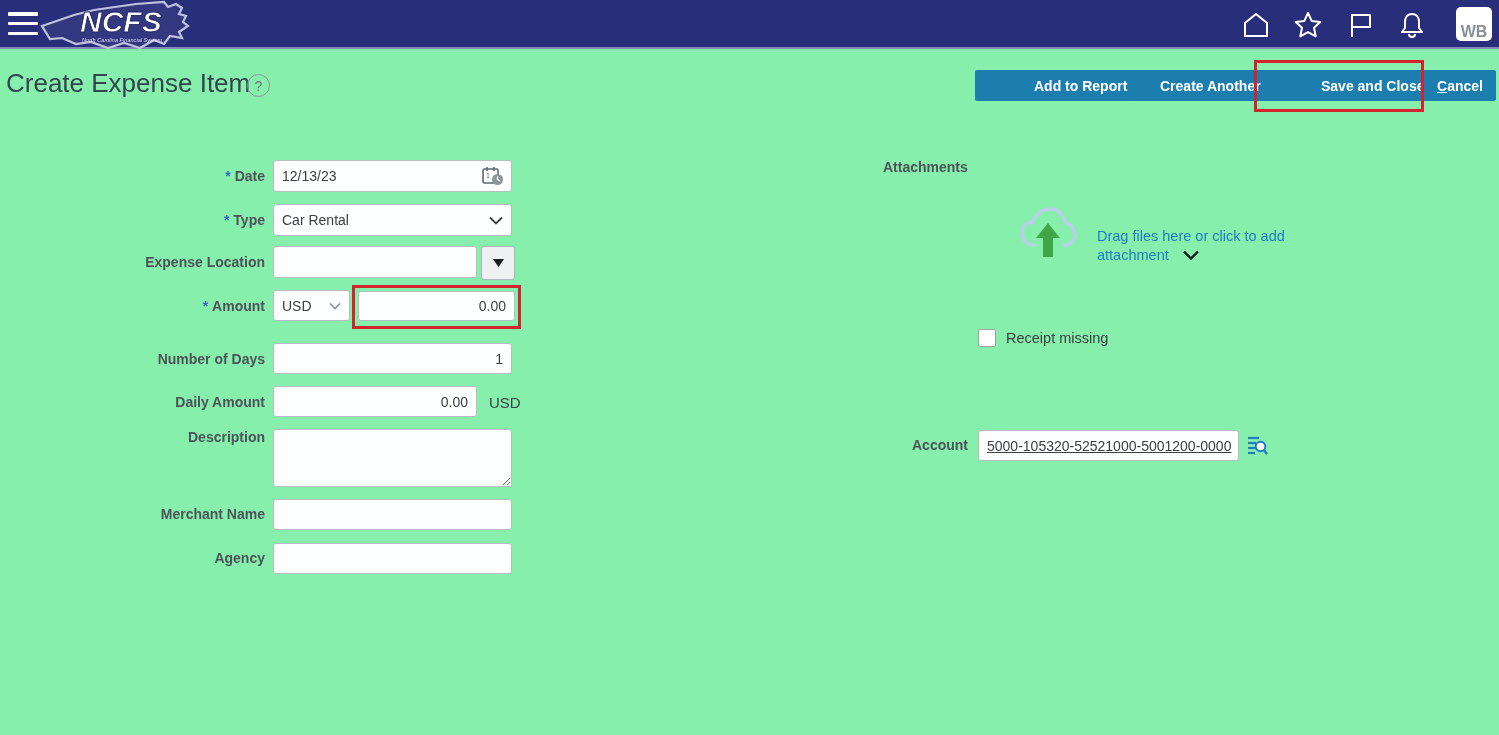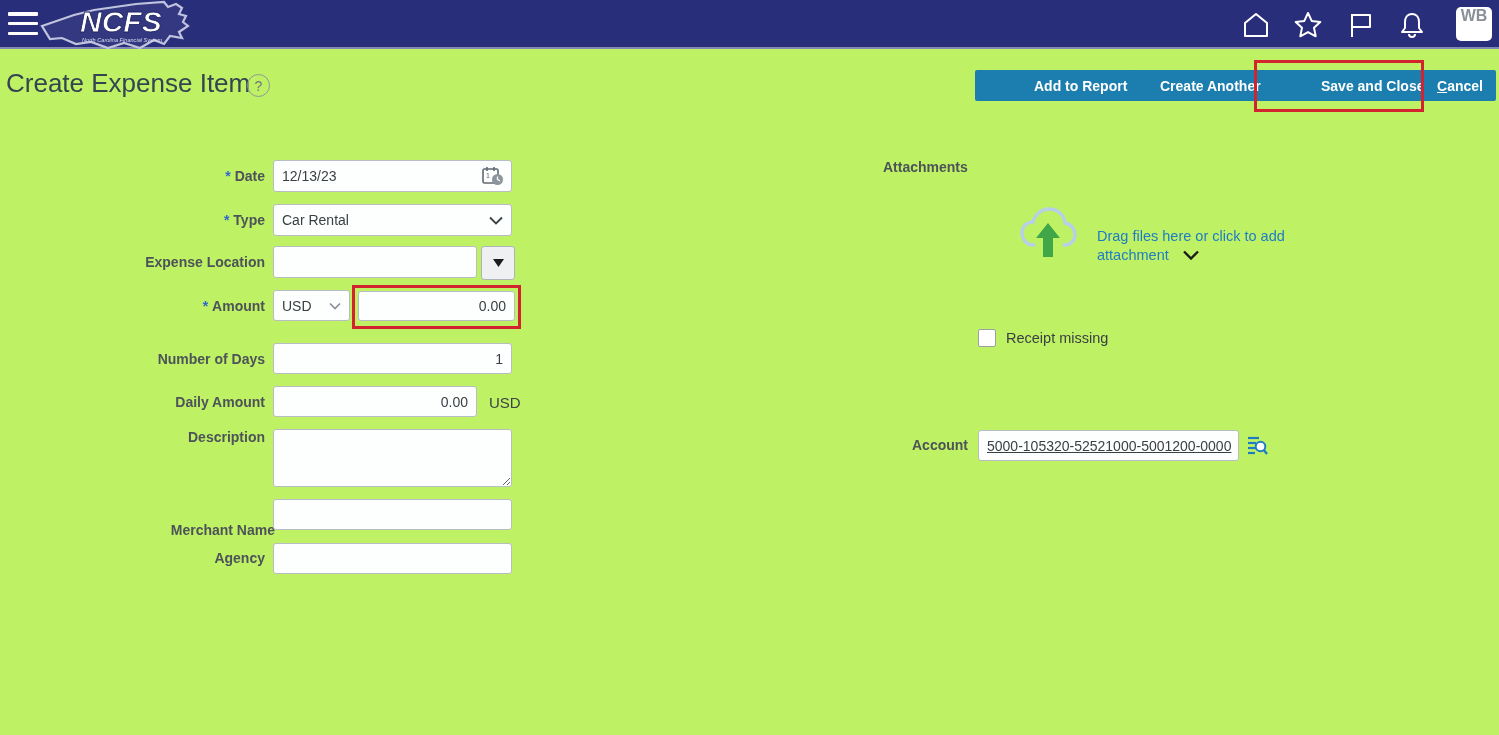--- a/index.html
+++ b/index.html
@@ -1,27 +1,27 @@
 <!DOCTYPE html>
 <html><head>
 <meta charset="utf-8">
 <style>
   html,body{margin:0;padding:0;background:#fff;}
-  #app{position:relative;width:1499px;height:735px;background:#bef264;overflow:hidden;
+  #app{position:relative;width:1499px;height:735px;background:#86efac;overflow:hidden;
        font-family:"Liberation Sans",sans-serif;-webkit-font-smoothing:antialiased;}
   .abs{position:absolute;}
 
   
   .navbar{left:0;top:0;width:1499px;height:47px;background:#292e7a;border-bottom:2px solid #8287b5;}
   .hamburger{left:8px;top:12px;width:30px;height:23px;cursor:pointer;display:flex;flex-direction:column;justify-content:space-between;}
   .hamburger span{display:block;height:3.5px;background:#fff;border-radius:1px;}
   .logo{left:36px;top:-2px;width:160px;height:62px;z-index:5;}
   .nav-ico{top:10px;width:30px;height:30px;cursor:pointer;}
   .avatar{left:1456px;top:7px;width:36px;height:34px;background:#fff;border-radius:5px;
-          display:flex;align-items:flex-start;justify-content:center;font-weight:bold;
+          display:flex;align-items:flex-end;justify-content:center;font-weight:bold;
           color:#8a9097;font-size:16px;cursor:pointer;}
 
   
   .page-title{left:6px;top:68px;font-size:26px;color:#344451;}
   .help-icon{left:247px;top:74px;width:21px;height:21px;border:1.6px solid #8f969c;border-radius:50%;
              color:#6d747b;font-size:14px;display:flex;align-items:center;justify-content:center;cursor:pointer;}
 
   
   .btn{height:31px;background:#1b7eaf;color:#fff;font-weight:bold;font-size:14px;
        display:flex;align-items:center;justify-content:center;border-radius:2px;cursor:pointer;user-select:none;}
@@ -167,21 +167,21 @@
   <div class="abs flabel" style="left:25px;top:351px;">Number of Days</div>
   <input class="abs tin right" style="left: 273px; top: 343px; width: 239px; height: 31px;" value="1">
 
   <div class="abs flabel" style="left:25px;top:394px;">Daily Amount</div>
   <input class="abs tin right" style="left: 273px; top: 386px; width: 204px; height: 31px;" value="0.00">
   <div class="abs suffix" style="left:489px;top:394px;font-weight:normal;color:#3c4248;font-size:15px;">USD</div>
 
   <div class="abs flabel" style="left:25px;top:429px;">Description</div>
   <textarea class="abs tin" style="left: 273px; top: 429px; width: 239px; height: 58px;"></textarea>
 
-  <div class="abs flabel" style="left:35px;top:506px;margin-top:16px;">Merchant Name</div>
+  <div class="abs flabel" style="left:25px;top:506px;">Merchant Name</div>
   <input class="abs tin" style="left: 273px; top: 499px; width: 239px; height: 31px;" value="">
 
   <div class="abs flabel" style="left:25px;top:550px;">Agency</div>
   <input class="abs tin" style="left: 273px; top: 543px; width: 239px; height: 31px;" value="">
 
   <div class="abs flabel" style="left:883px;top:159px;width:auto;text-align:left;">Attachments</div>
 
   <div class="abs" style="left:1018px;top:205px;width:60px;height:58px;cursor:pointer;">
     <svg width="60" height="58" viewBox="0 0 60 58">
       <path d="M16 40 C8 40 4 34 4 28 C4 21 9 17 15 17 C17 9 24 4 31 4 C40 4 46 10 47 18 C53 19 57 24 57 30 C57 36 52 40 46 40" fill="none" stroke="#b9cfe8" stroke-width="3.4" stroke-linecap="round"></path>

